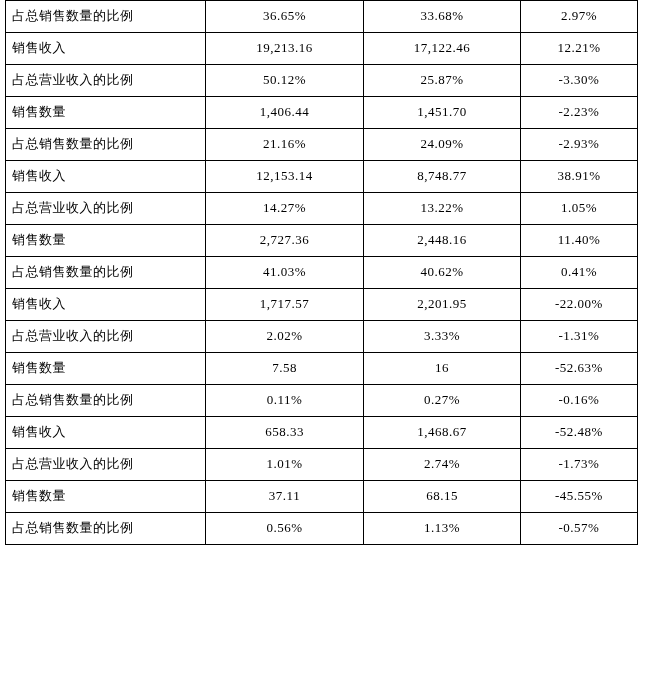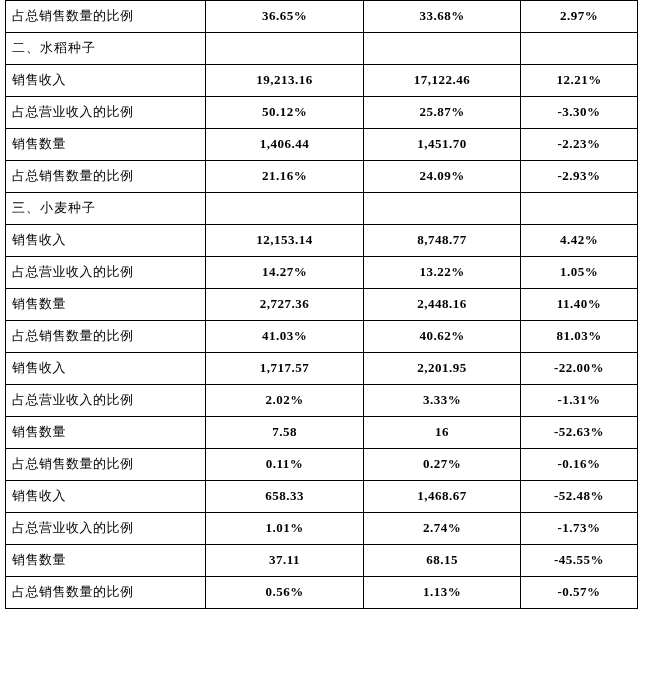--- a/index.html
+++ b/index.html
@@ -43,21 +43,20 @@
     overflow: hidden;
   }
   td.label {
     text-align: left;
     letter-spacing: 0.5px;
   }
   td.num {
     text-align: center;
     font-family: "Liberation Serif", "DejaVu Serif", serif;
     letter-spacing: 0.5px;
-    font-weight: bold;
   }
   td.section {
     text-align: left;
     letter-spacing: 1px;
   }
   td.empty {
     text-align: center;
   }
   tr.first-row td {
     border-top: 1px solid #000000;
@@ -75,26 +74,20 @@
       <col class="c3">
     </colgroup>
     <tbody>
         <tr class="first-row">
           <td class="label">占总销售数量的比例</td>
           <td class="num">36.65%</td>
           <td class="num">33.68%</td>
           <td class="num">2.97%</td>
         </tr>
         <tr>
-          <td class="section">二、水稻种子</td>
-          <td class="empty"></td>
-          <td class="empty"></td>
-          <td class="empty"></td>
-        </tr>
-        <tr>
           <td class="label">销售收入</td>
           <td class="num">19,213.16</td>
           <td class="num">17,122.46</td>
           <td class="num">12.21%</td>
         </tr>
         <tr>
           <td class="label">占总营业收入的比例</td>
           <td class="num">50.12%</td>
           <td class="num">25.87%</td>
           <td class="num">-3.30%</td>
@@ -105,48 +98,42 @@
           <td class="num">1,451.70</td>
           <td class="num">-2.23%</td>
         </tr>
         <tr>
           <td class="label">占总销售数量的比例</td>
           <td class="num">21.16%</td>
           <td class="num">24.09%</td>
           <td class="num">-2.93%</td>
         </tr>
         <tr>
-          <td class="section">三、小麦种子</td>
-          <td class="empty"></td>
-          <td class="empty"></td>
-          <td class="empty"></td>
-        </tr>
-        <tr>
           <td class="label">销售收入</td>
           <td class="num">12,153.14</td>
           <td class="num">8,748.77</td>
-          <td class="num">4.42%</td>
+          <td class="num">38.91%</td>
         </tr>
         <tr>
           <td class="label">占总营业收入的比例</td>
           <td class="num">14.27%</td>
           <td class="num">13.22%</td>
           <td class="num">1.05%</td>
         </tr>
         <tr>
           <td class="label">销售数量</td>
           <td class="num">2,727.36</td>
           <td class="num">2,448.16</td>
           <td class="num">11.40%</td>
         </tr>
         <tr>
           <td class="label">占总销售数量的比例</td>
           <td class="num">41.03%</td>
           <td class="num">40.62%</td>
-          <td class="num">81.03%</td>
+          <td class="num">0.41%</td>
         </tr>
         <tr>
           <td class="label">销售收入</td>
           <td class="num">1,717.57</td>
           <td class="num">2,201.95</td>
           <td class="num">-22.00%</td>
         </tr>
         <tr>
           <td class="label">占总营业收入的比例</td>
           <td class="num">2.02%</td>

